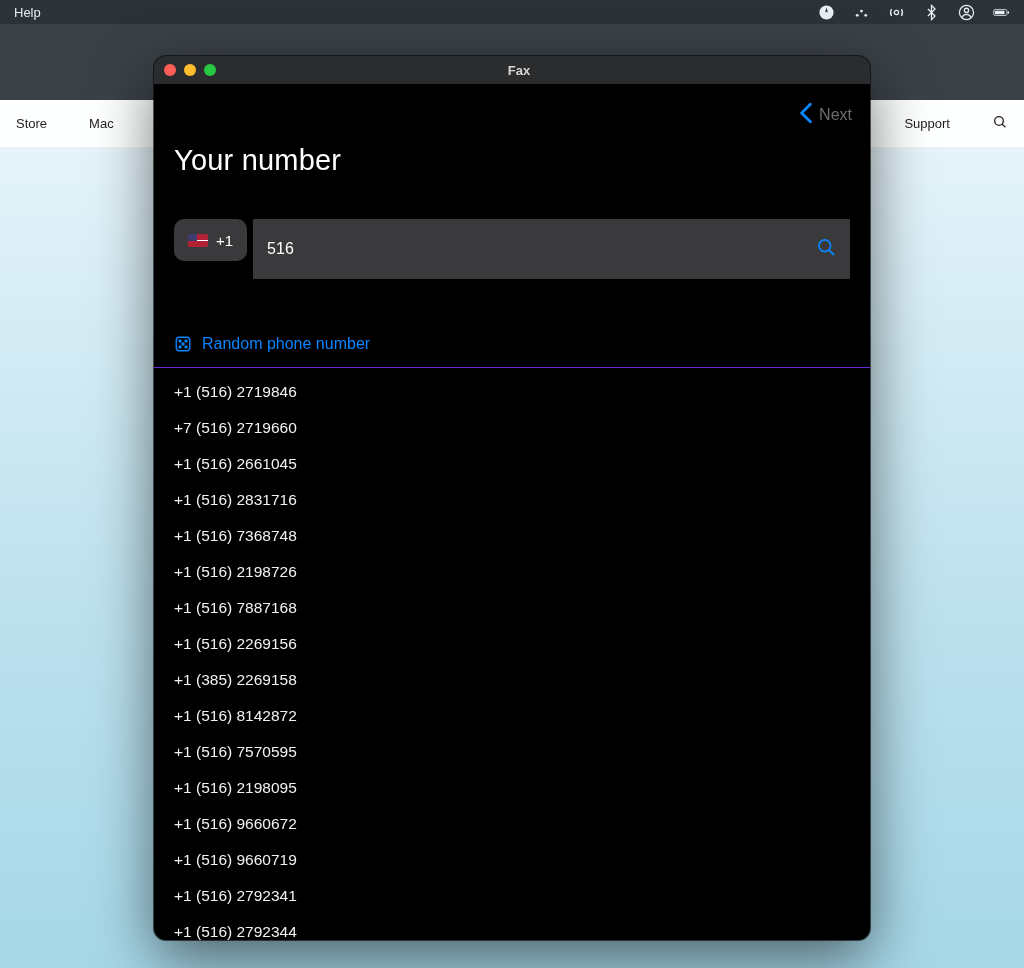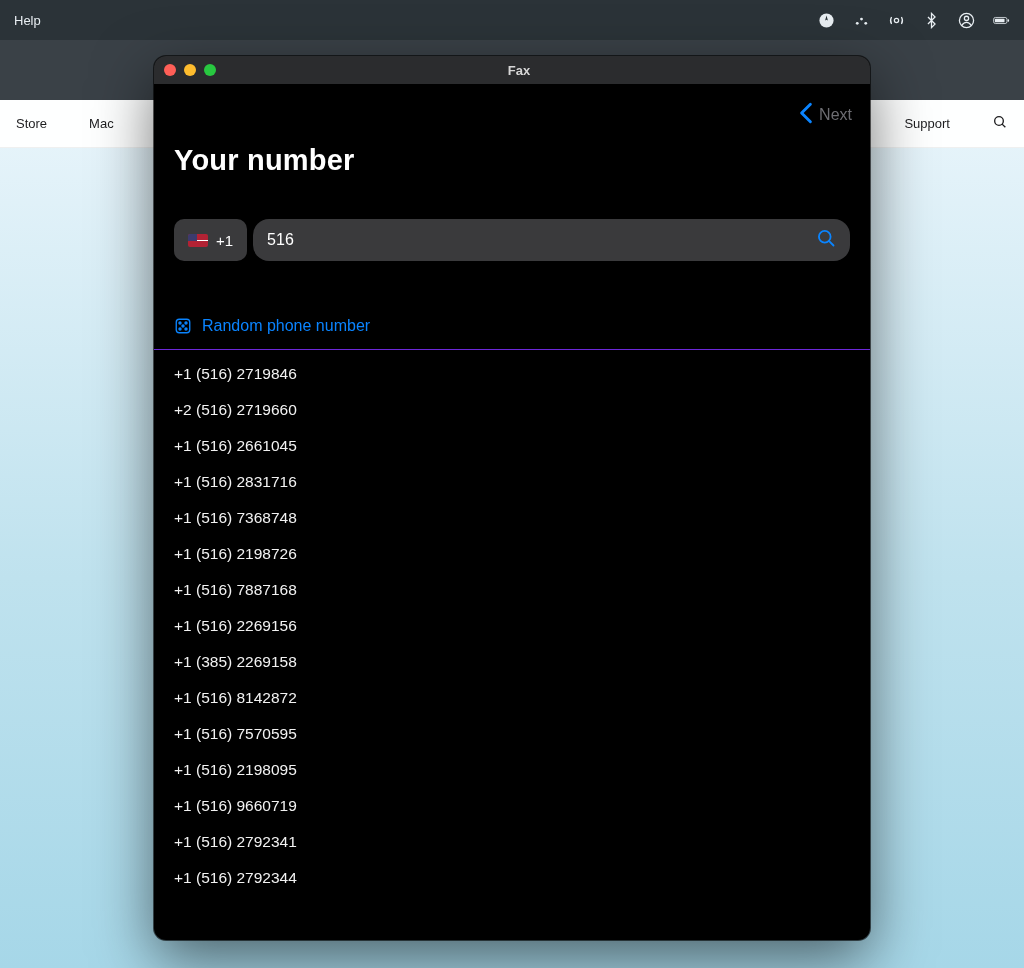--- a/index.html
+++ b/index.html
@@ -1,21 +1,21 @@
 <!DOCTYPE html>
 <html><head>
 <meta charset="utf-8">
 <style>
   * { box-sizing: border-box; margin: 0; padding: 0; }
   html, body { width: 1024px; height: 968px; overflow: hidden; font-family: -apple-system, "Helvetica Neue", Arial, sans-serif; }
   body { background: #fff; }
 
   
   .menubar {
-    height: 40px;
+    height: 24px;
     background: #2b3338;
     display: flex;
     align-items: center;
     justify-content: space-between;
     padding: 12px 14px;
     color: #e8eef2;
     font-size: 13px;
   }
   .menubar .right { display: flex; align-items: center; gap: 18px; }
   .menubar .icon { display: inline-flex; align-items: center; justify-content: center; }
@@ -95,21 +95,21 @@
     padding: 18px 18px 0 12px;
     height: 44px;
     flex-shrink: 0;
   }
   .back-chevron { color: #0a84ff; cursor: pointer; padding: 2px 6px; }
   .back-chevron svg { width: 14px; height: 22px; }
   .next-btn { color: #6d6d72; font-size: 16px; cursor: default; }
 
   .page-title {
     font-size: 29px;
-    font-weight: 700;
+    font-weight: 400;
     letter-spacing: 0.2px;
     padding: 16px 20px 0 20px;
     color: #fff;
     flex-shrink: 0;
   }
 
   .search-row {
     display: flex;
     gap: 6px;
     padding: 42px 20px 0 20px;
@@ -128,22 +128,22 @@
     cursor: pointer;
   }
   .flag {
     width: 20px; height: 13px; border-radius: 2px; background: linear-gradient(#b22234 0 46.2%, #fff 46.2% 53.8%, #b22234 53.8%);
     position: relative; overflow: hidden;
   }
   .flag::before { content: ""; position: absolute; top: 0; left: 0; width: 9px; height: 7px; background: #3c3b6e; }
   .num-input {
     flex: 1;
     background: #3a3a3c;
-    border-radius: 16px;
-    height: 42px;
+    border-radius: 1px;
+    height: 60px;
     display: flex;
     align-items: center;
     padding: 0 10px 0 14px;
   }
   .num-input input {
     flex: 1;
     background: transparent;
     border: none;
     outline: none;
     color: #fff;
@@ -287,28 +287,29 @@
         <circle cx="16" cy="8" r="1.4" fill="currentColor"></circle>
         <circle cx="12" cy="12" r="1.4" fill="currentColor"></circle>
         <circle cx="8" cy="16" r="1.4" fill="currentColor"></circle>
         <circle cx="16" cy="16" r="1.4" fill="currentColor"></circle>
       </svg>
     <span>Random phone number</span>
   </div>
 
   <div class="list" id="num-list">
       <div class="row">+1 (516) 2719846</div>
-      <div class="row">+2 (516) 2719660</div>
+      <div class="row">+7 (516) 2719660</div>
       <div class="row">+1 (516) 2661045</div>
       <div class="row">+1 (516) 2831716</div>
       <div class="row">+1 (516) 7368748</div>
       <div class="row">+1 (516) 2198726</div>
       <div class="row">+1 (516) 7887168</div>
       <div class="row">+1 (516) 2269156</div>
       <div class="row">+1 (385) 2269158</div>
       <div class="row">+1 (516) 8142872</div>
       <div class="row">+1 (516) 7570595</div>
       <div class="row">+1 (516) 2198095</div>
+      <div class="row">+1 (516) 9660672</div>
       <div class="row">+1 (516) 9660719</div>
       <div class="row">+1 (516) 2792341</div>
       <div class="row">+1 (516) 2792344</div>
     </div>
 </div>
 
 </body></html>

